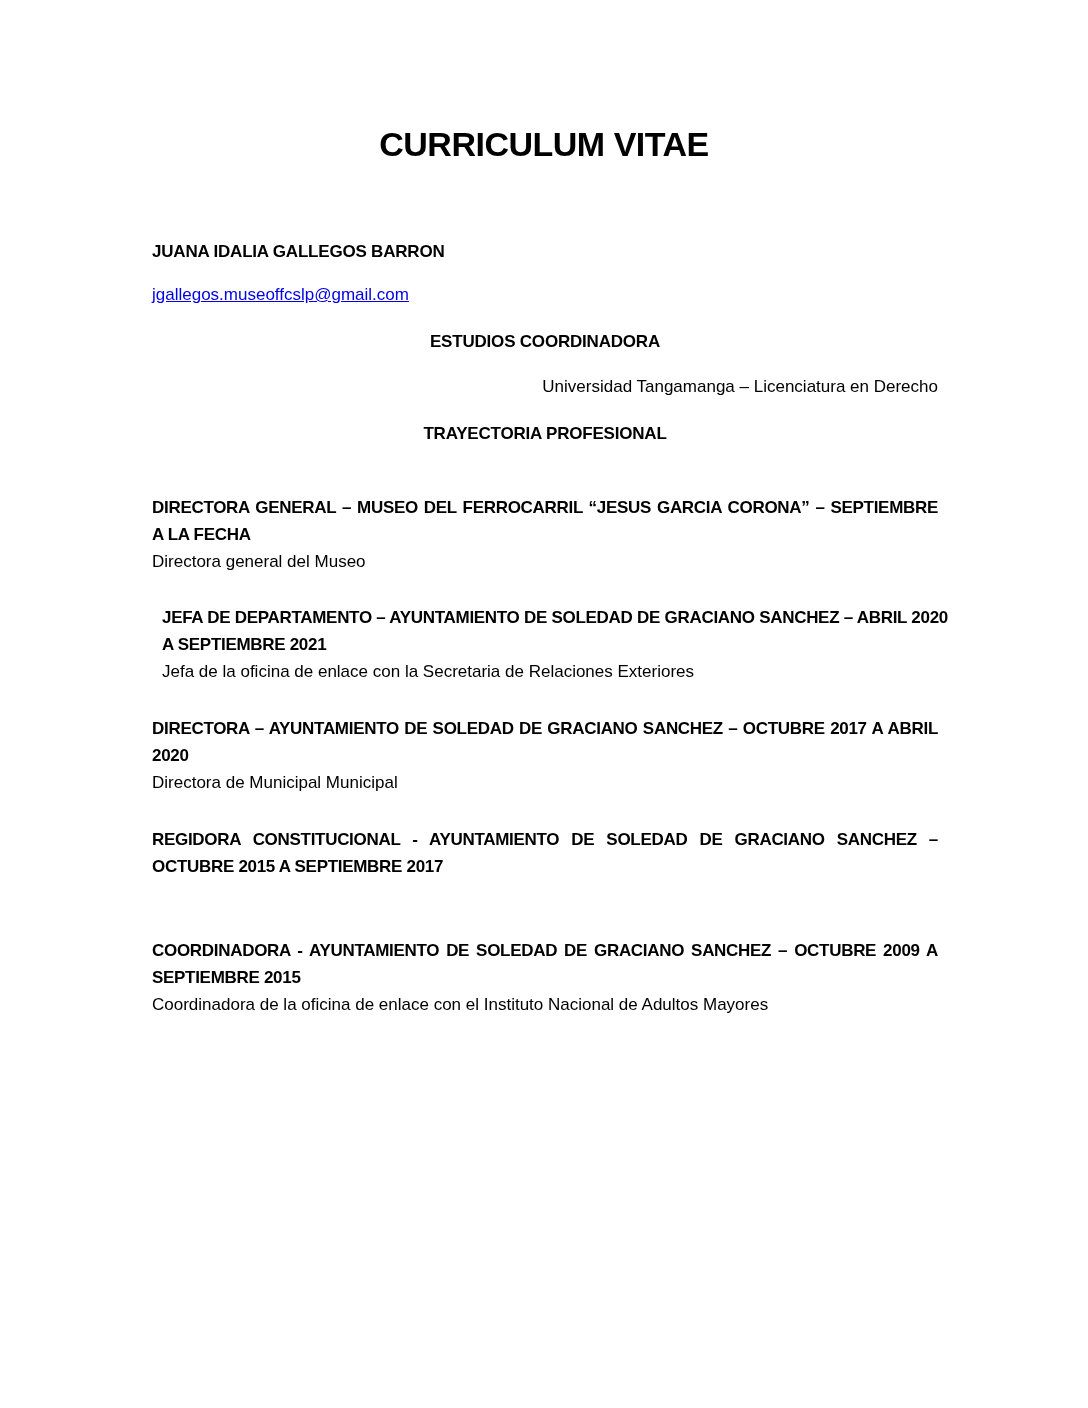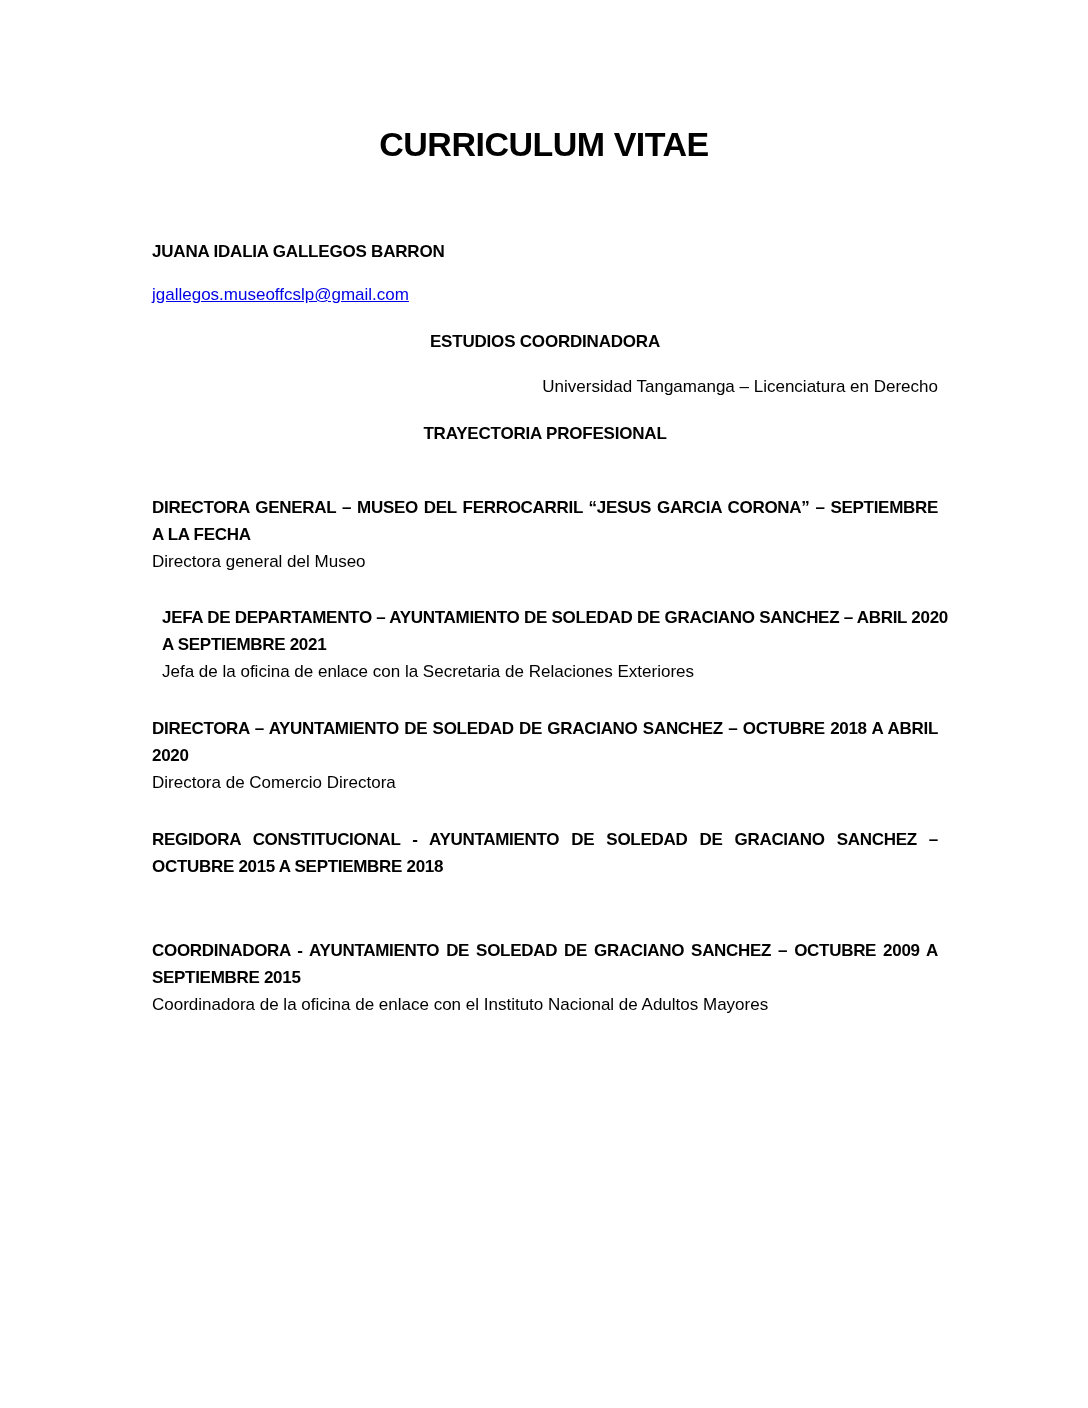--- a/index.html
+++ b/index.html
@@ -91,26 +91,26 @@
     <p class="exp-heading">DIRECTORA GENERAL – MUSEO DEL FERROCARRIL “JESUS GARCIA CORONA” – SEPTIEMBRE A LA FECHA</p>
     <p class="exp-desc">Directora general del Museo</p>
   </div>
 
   <div class="block exp-entry-1">
     <p class="exp-heading">JEFA DE DEPARTAMENTO – AYUNTAMIENTO DE SOLEDAD DE GRACIANO SANCHEZ – ABRIL 2020 A SEPTIEMBRE 2021</p>
     <p class="exp-desc">Jefa de la oficina de enlace con la Secretaria de Relaciones Exteriores</p>
   </div>
 
   <div class="block exp-entry-2">
-    <p class="exp-heading">DIRECTORA – AYUNTAMIENTO DE SOLEDAD DE GRACIANO SANCHEZ – OCTUBRE 2018 A ABRIL 2020</p>
-    <p class="exp-desc">Directora de Comercio Directora</p>
+    <p class="exp-heading">DIRECTORA – AYUNTAMIENTO DE SOLEDAD DE GRACIANO SANCHEZ – OCTUBRE 2017 A ABRIL 2020</p>
+    <p class="exp-desc">Directora de Municipal Municipal</p>
   </div>
 
   <div class="block exp-entry-3">
-    <p class="exp-heading">REGIDORA CONSTITUCIONAL - AYUNTAMIENTO DE SOLEDAD DE GRACIANO SANCHEZ – OCTUBRE 2015 A SEPTIEMBRE 2018</p>
+    <p class="exp-heading">REGIDORA CONSTITUCIONAL - AYUNTAMIENTO DE SOLEDAD DE GRACIANO SANCHEZ – OCTUBRE 2015 A SEPTIEMBRE 2017</p>
   </div>
 
   <div class="block exp-entry-4">
     <p class="exp-heading">COORDINADORA - AYUNTAMIENTO DE SOLEDAD DE GRACIANO SANCHEZ – OCTUBRE 2009 A SEPTIEMBRE 2015</p>
     <p class="exp-desc">Coordinadora de la oficina de enlace con el Instituto Nacional de Adultos Mayores</p>
   </div>
 
 </div>
 
 </body></html>

